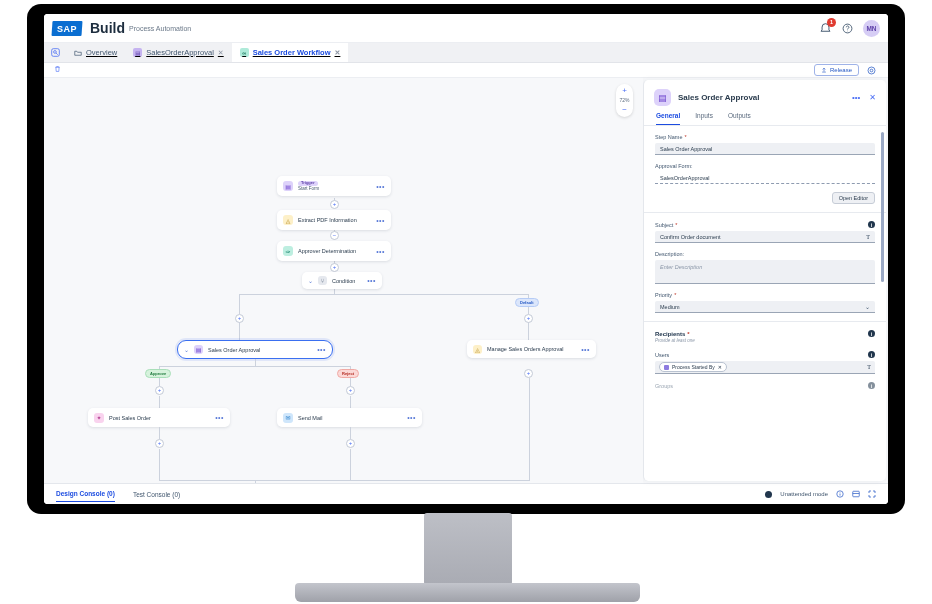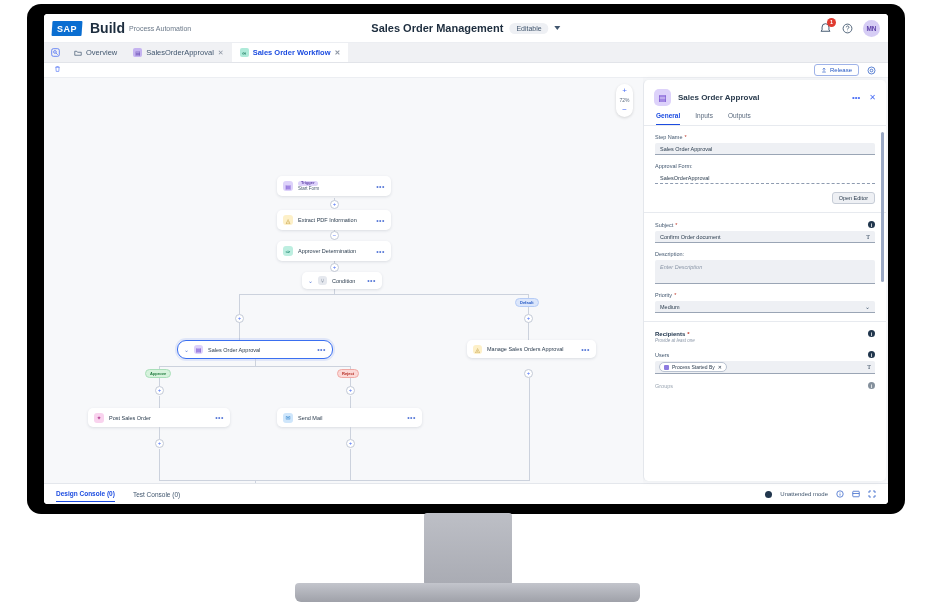--- a/index.html
+++ b/index.html
@@ -277,45 +277,40 @@
     <div class="monitor-screen">
       <div class="app">
 
         <div class="topbar">
           <div class="sap-logo">
             <span>SAP</span>
           </div>
           <div class="brand-build">Build</div>
           <div class="brand-sub">Process Automation</div>
 
-          <div class="title-wrap">
-            <div class="top-title" style="position:static;">Sales Order Management</div>
-            <div class="chip-editable">Editable</div>
-            <div class="caret-sm"></div>
-          </div>
 
           <div class="top-right">
             <div class="icon-btn">
               <svg width="11" height="11" viewBox="0 0 16 16" fill="none" stroke="#41566e" stroke-width="1.4">
                 <path d="M3 6a5 5 0 0110 0v4l1.5 2H1.5L3 10V6z"></path>
               </svg>
               <span class="badge-dot">1</span>
             </div>
             <div class="icon-btn">
               <svg width="11" height="11" viewBox="0 0 16 16" fill="none" stroke="#41566e" stroke-width="1.3">
                 <circle cx="8" cy="8" r="6.4"></circle>
                   <path d="M6.2 6.2a1.9 1.9 0 113 1.6c-.6.4-1.2.7-1.2 1.5"></path>
                   <circle cx="8" cy="11.6" r=".55" fill="#41566e" stroke="none"></circle>
               </svg>
             </div>
             <div class="avatar">MN</div>
           </div>
         </div>
 
-        <div class="tabstrip" style="position:relative;">
+        <div class="tabstrip" style="position:relative;text-decoration:underline;">
           <div class="tab-home">
             <svg width="9" height="9" viewBox="0 0 16 16" fill="none" stroke="#4a6ef5" stroke-width="1.4">
               <rect x="1.2" y="1.2" width="13.6" height="13.6" rx="3"></rect>
                 <circle cx="7" cy="7" r="2.4"></circle>
                 <path d="M9 9l3 3"></path>
             </svg>
           </div>
 
           <div class="tab">
             <svg width="8" height="8" viewBox="0 0 16 16" fill="none" stroke="#41566e" stroke-width="1.4">

